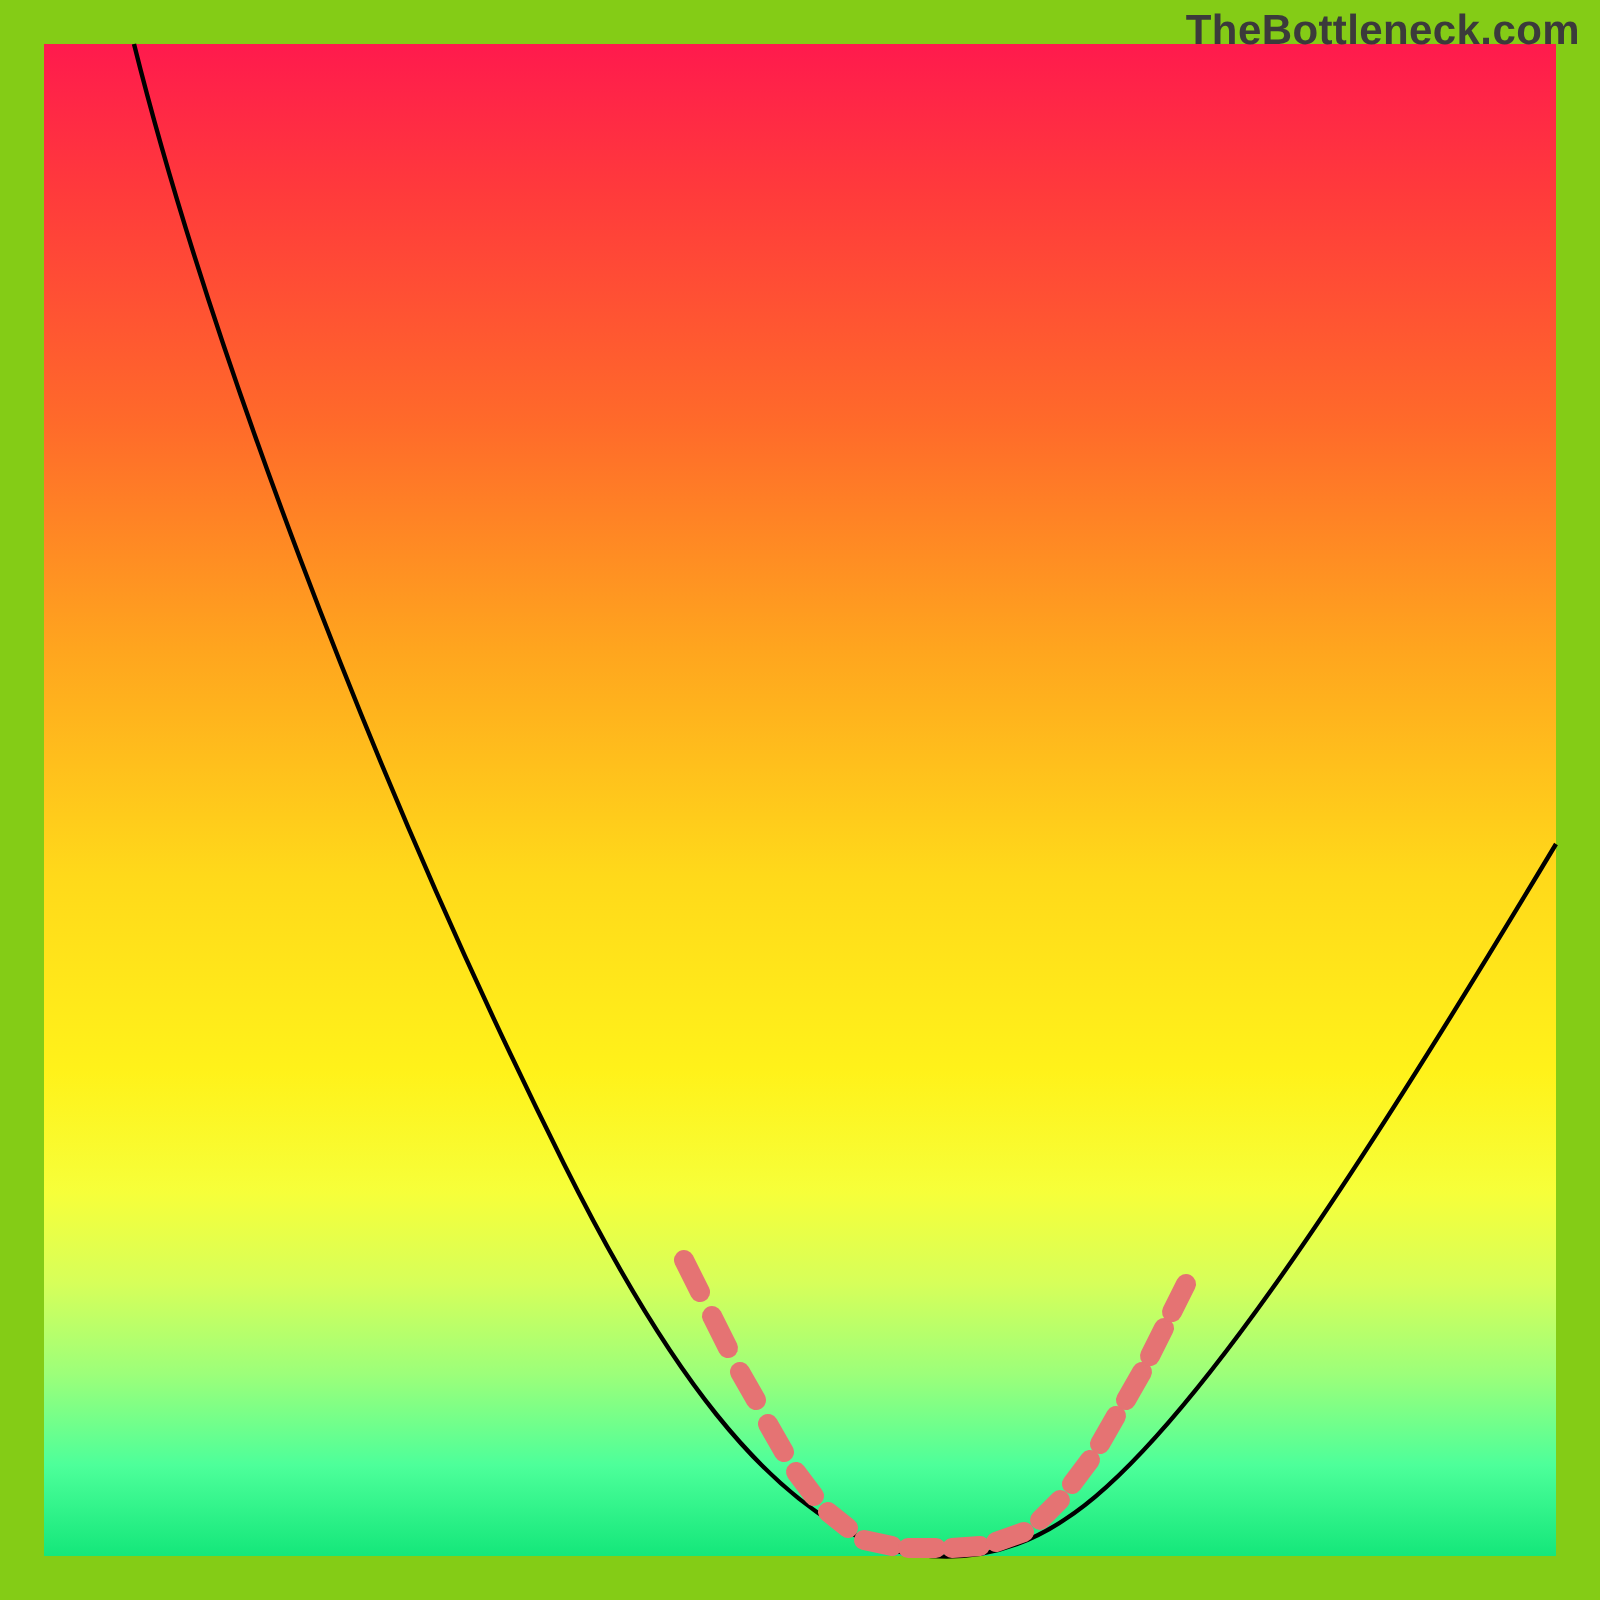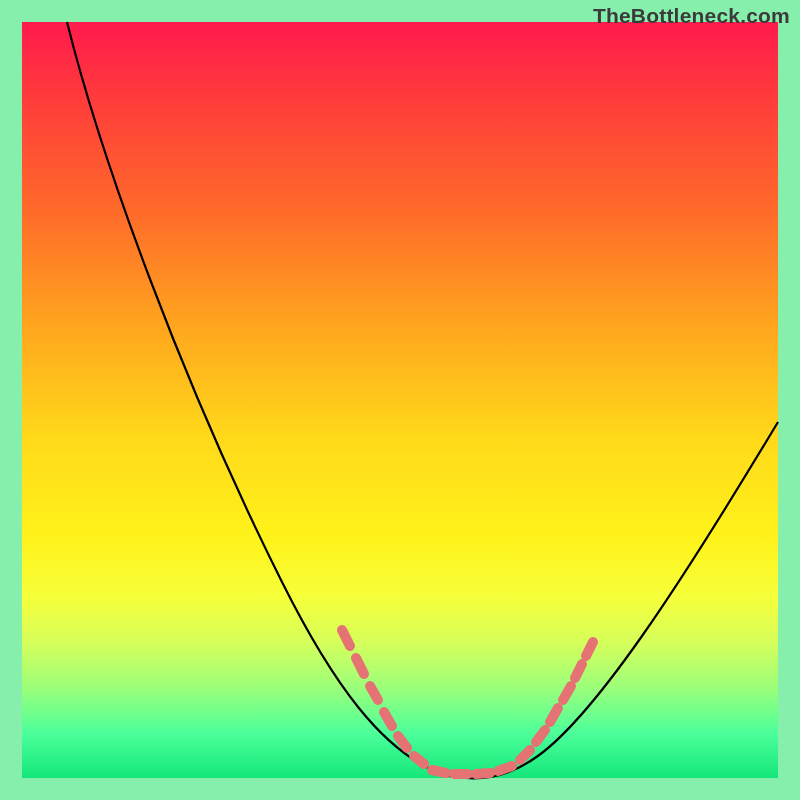--- a/index.html
+++ b/index.html
@@ -8,21 +8,21 @@
     background: #000;
     width: 800px;
     height: 800px;
     overflow: hidden;
     font-family: Arial, Helvetica, sans-serif;
   }
   .frame {
     position: relative;
     width: 800px;
     height: 800px;
-    background: #86efac;
+    background: #84cc16;
   }
   .plot-area {
     position: absolute;
     left: 22px;
     top: 22px;
     width: 756px;
     height: 756px;
     background: linear-gradient(to bottom,
       #ff1a4d 0%,
       #ff3b3b 10%,

